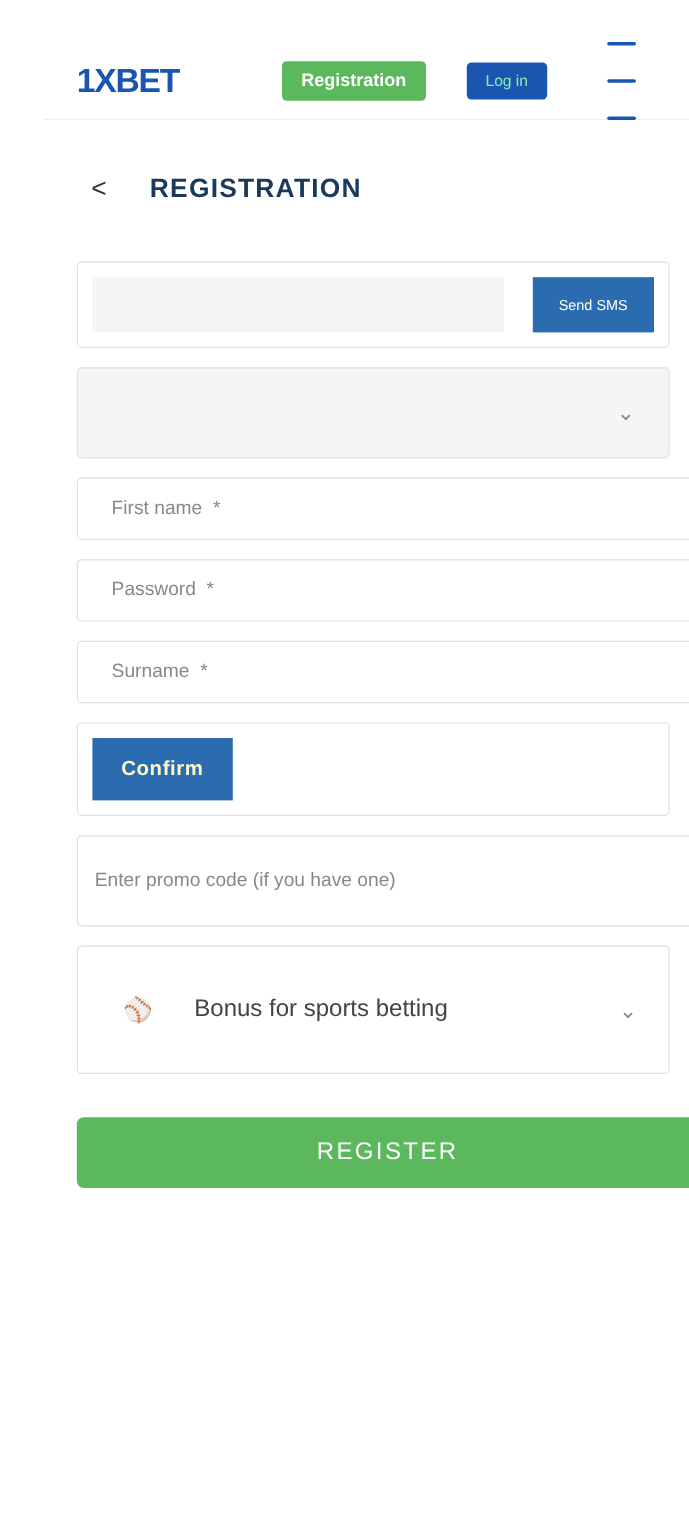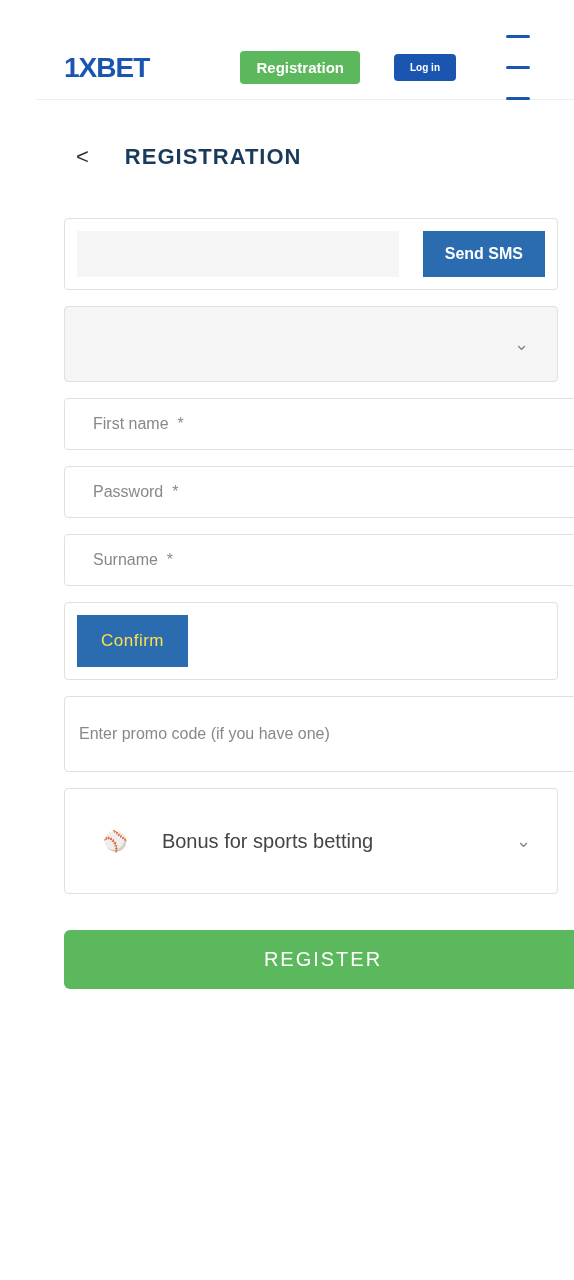--- a/index.html
+++ b/index.html
@@ -39,26 +39,26 @@
       color: #fff;
       border: none;
       border-radius: 4px;
       padding: 8px 16px;
       font-size: 15px;
       font-weight: 600;
       cursor: pointer;
     }
     .btn-login {
       background: #1a56b0;
-      color: #ffffff;
+      color: #86efac;
       border: none;
       border-radius: 4px;
       padding: 8px 16px;
-      font-size: 10px;
-      font-weight: 700;
+      font-size: 13px;
+      font-weight: 400;
       cursor: pointer;
     }
     .hamburger {
       display: flex;
       flex-direction: column;
       gap: 4px;
       cursor: pointer;
       padding: 4px;
     }
     .hamburger span {
@@ -112,22 +112,22 @@
       outline: none;
       padding: 14px 12px;
       font-size: 16px;
       background: #f5f5f5;
     }
     .btn-send-sms {
       background: #2b6cb0;
       color: #fff;
       border: none;
       padding: 14px 22px;
-      font-size: 16px;
-      font-weight: 700;
+      font-size: 12px;
+      font-weight: 400;
       cursor: pointer;
       white-space: nowrap;
     }
 
     
     .dropdown-row {
       display: flex;
       align-items: center;
       justify-content: space-between;
       border: 1.5px solid #e0e0e0;
@@ -179,25 +179,25 @@
       padding: 16px 14px;
       font-size: 16px;
       color: #5899d6;
       background: #fff;
     }
     .confirm-input::placeholder {
       color: #5899d6;
     }
     .btn-confirm {
       background: #2b6cb0;
-      color: #fde047;
+      color: #fef9c3;
       border: none;
       padding: 16px 24px;
       font-size: 17px;
-      font-weight: 400;
+      font-weight: 700;
       cursor: pointer;
       white-space: nowrap;
       letter-spacing: 0.5px;
     }
 
     
     .promo-row {
       width: 100%;
       border: 1.5px solid #e0e0e0;
       border-radius: 4px;

